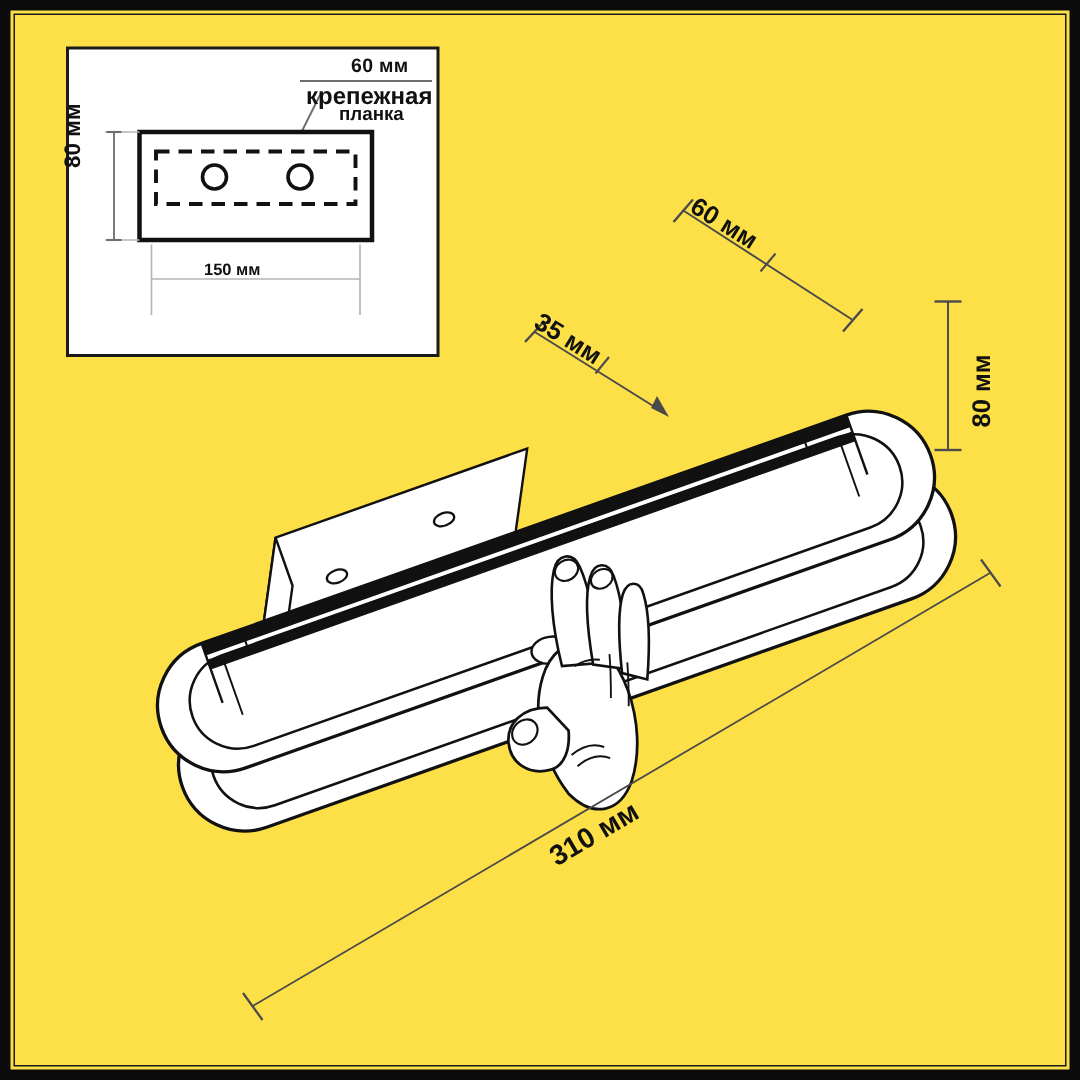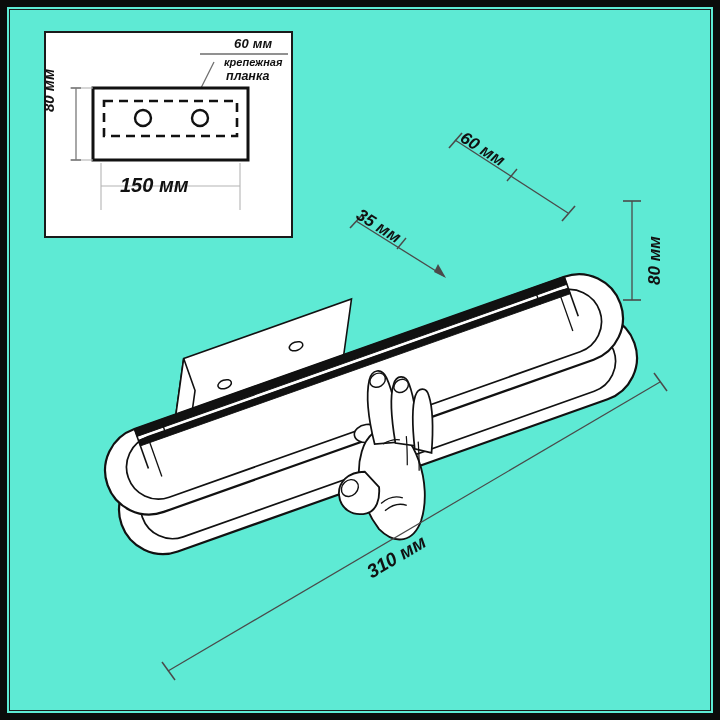--- a/index.html
+++ b/index.html
@@ -7,23 +7,22 @@
     padding: 0;
     background: #ffffff;
   }
   body {
     font-family: "Liberation Sans", sans-serif;
   }
   #page {
     position: relative;
     width: 720px;
     height: 720px;
-    background: #5eead4;
+    background: #fde047;
     overflow: hidden;
-    font-style: italic;
   }
   #frame-border {
     position: absolute;
     left: 0; top: 0;
     width: 720px; height: 720px;
     box-sizing: border-box;
     border: 7px solid #0b0b0b;
     pointer-events: none;
   }
   #frame-inner-line {
@@ -177,27 +176,27 @@
     <g>
       <line x1="168" y1="671" x2="660" y2="382" stroke="#4a4a4a" stroke-width="1.2"></line>
 
       <line x1="162" y1="662" x2="175" y2="680" stroke="#4a4a4a" stroke-width="1.5"></line>
       <line x1="654" y1="373" x2="667" y2="391" stroke="#4a4a4a" stroke-width="1.5"></line>
     </g>
   </svg>
 
   <div class="lbl" style="left:234px; top:36px; font-size:13px; font-weight:700; letter-spacing:0.2px;">60 мм</div>
 
-  <div class="lbl" style="left:224px; top:56px; font-size:11px; font-weight:700;">крепежная</div>
+  <div class="lbl" style="left:204px; top:56px; font-size:16px; font-weight:700;">крепежная</div>
   <div class="lbl" style="left:226px; top:69px; font-size:12.5px; font-weight:700;text-align:right;">планка</div>
 
   <div class="lbl" style="left:40px; top:112px; font-size:15px; font-weight:700;
               transform: rotate(-90deg); transform-origin: left top;">80 мм</div>
 
-  <div class="lbl" style="left:120px; top:174px; font-size:20px; font-weight:700;">150 мм</div>
+  <div class="lbl" style="left:136px; top:174px; font-size:11px; font-weight:700;">150 мм</div>
 
   <div class="lbl" style="left:467px; top:128px; font-size:17px; font-weight:700;
               transform: rotate(32deg); transform-origin: left top;">60 мм</div>
 
   <div class="lbl" style="left:363px; top:205px; font-size:17px; font-weight:700;
               transform: rotate(32deg); transform-origin: left top;">35 мм</div>
 
   <div class="lbl" style="left:645px; top:285px; font-size:17px; font-weight:700;
               transform: rotate(-90deg); transform-origin: left top;">80 мм</div>
 

